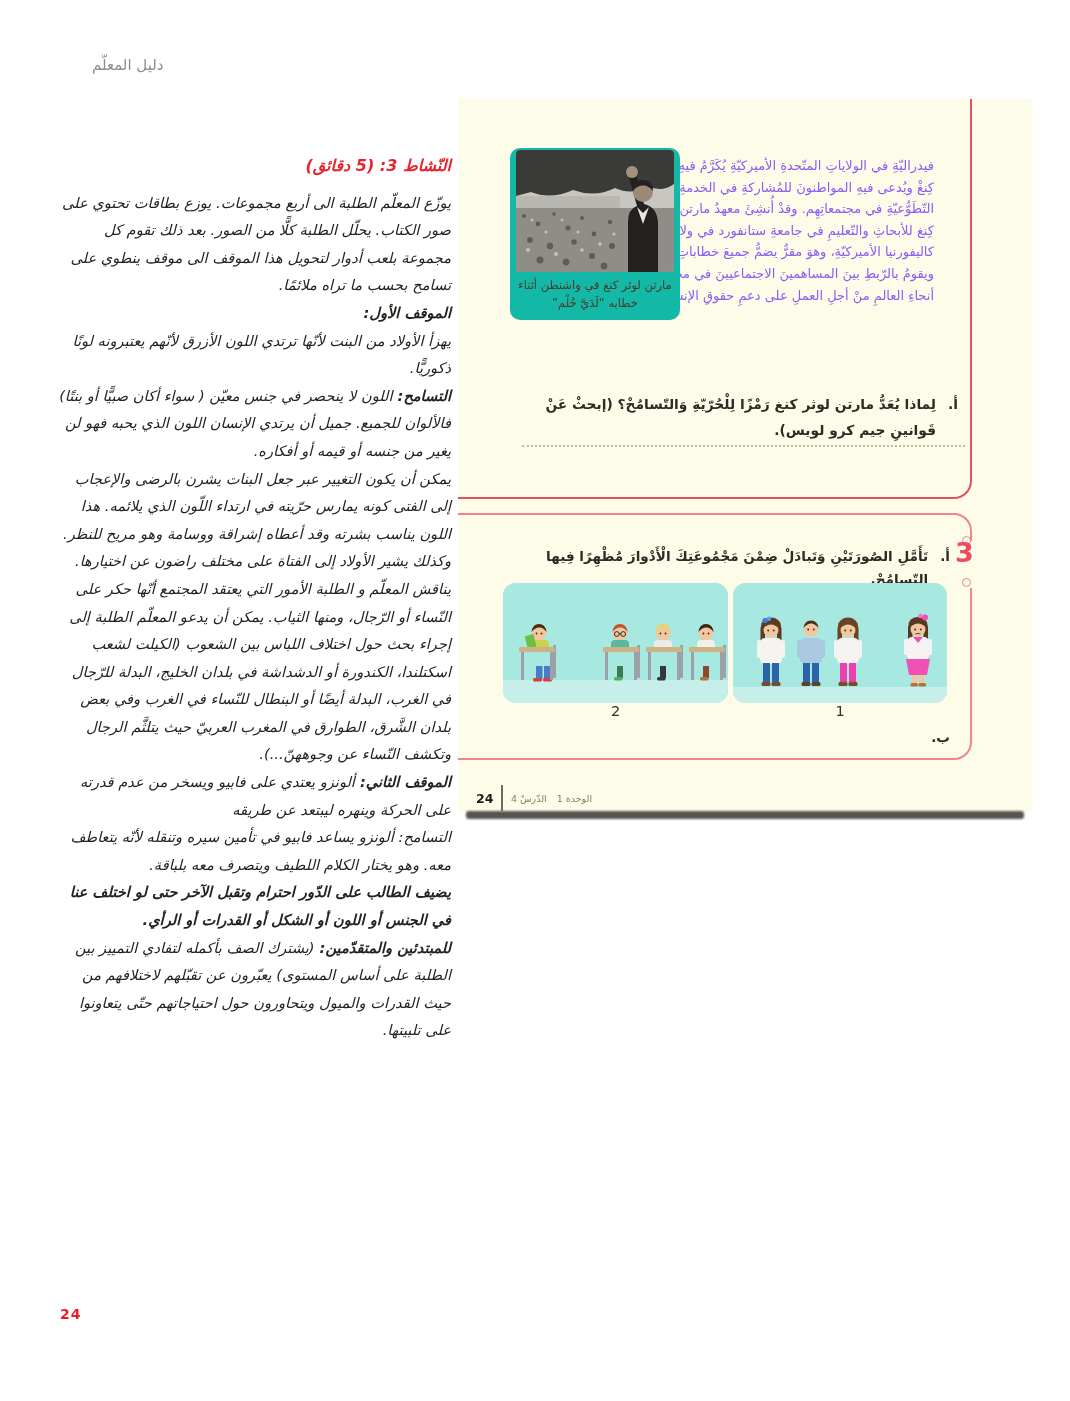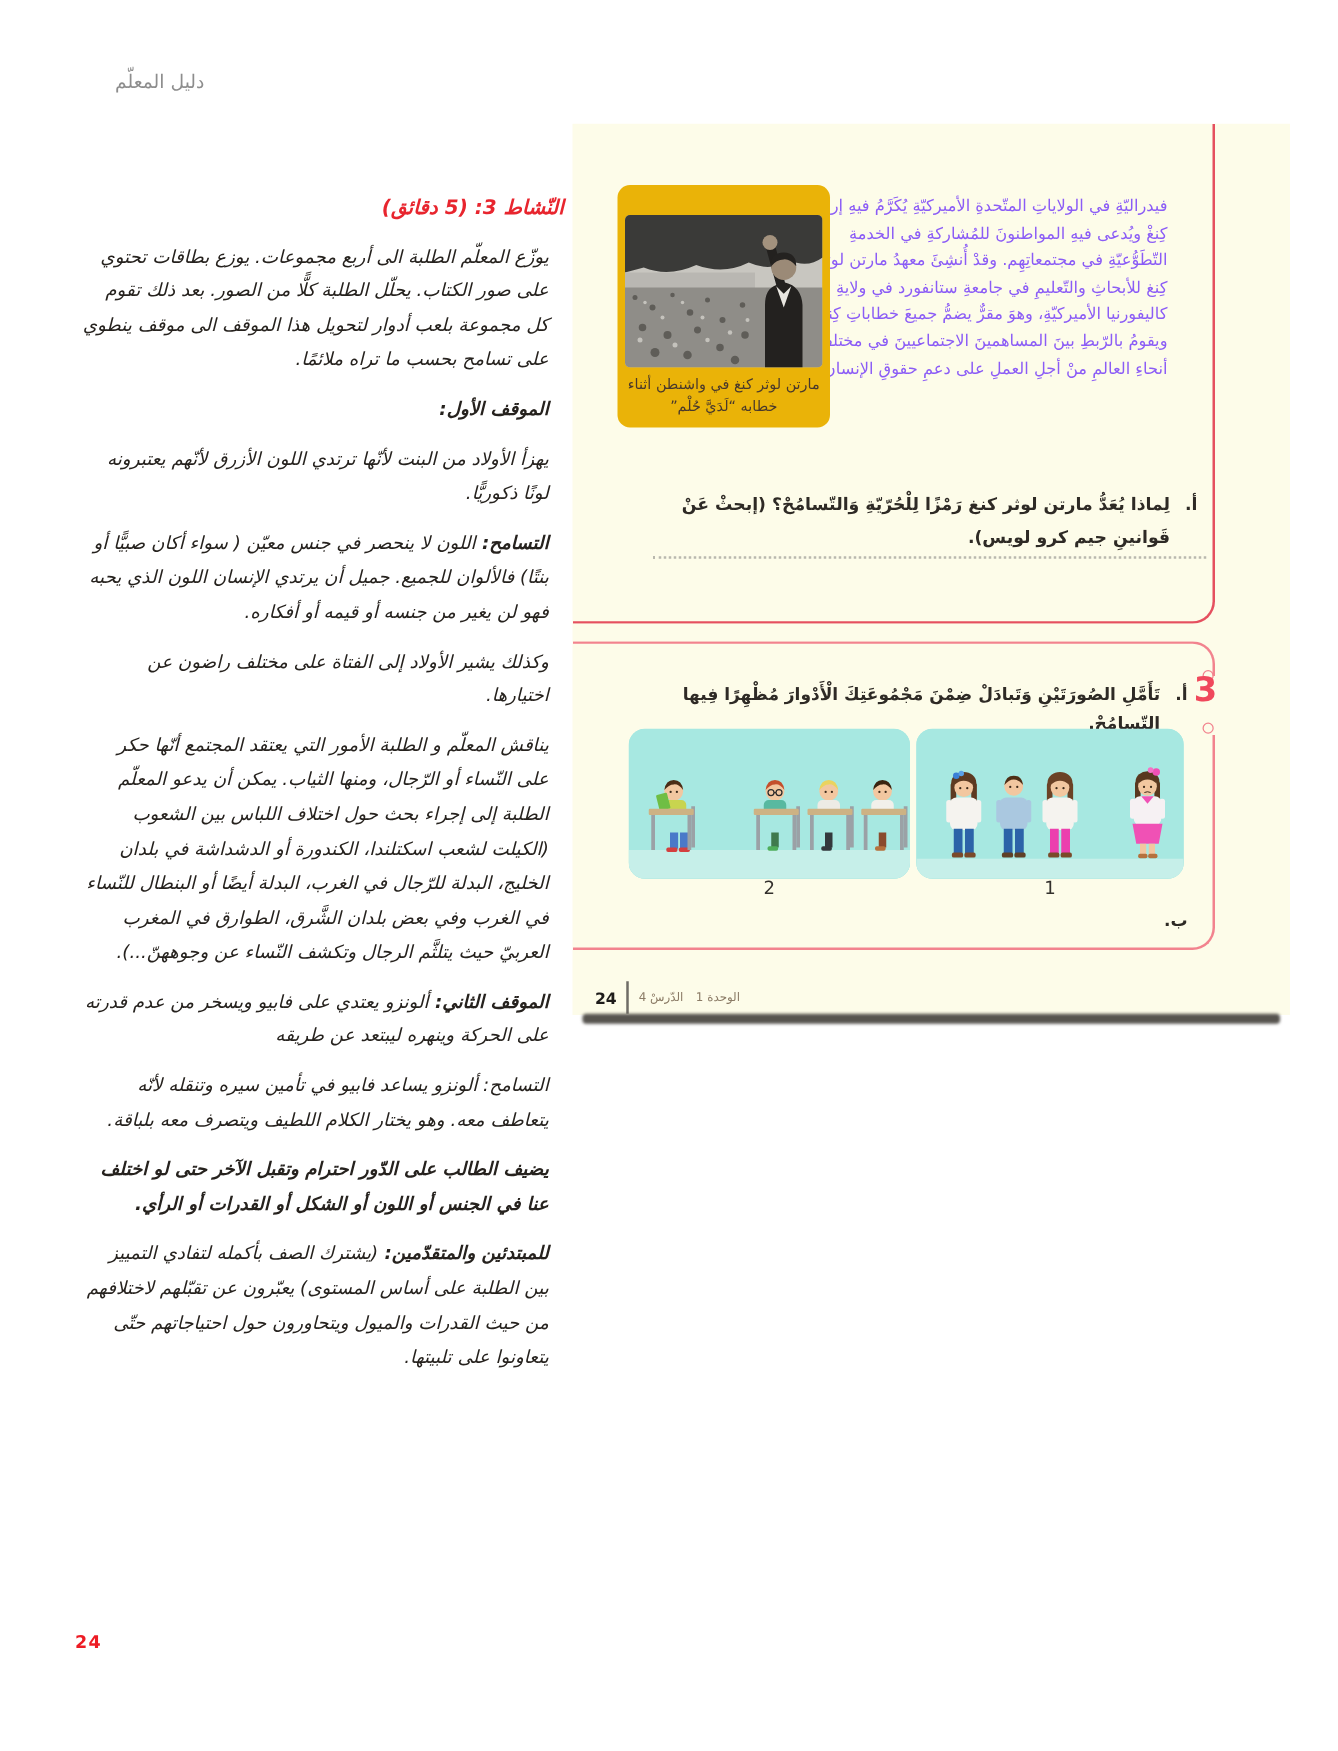--- a/index.html
+++ b/index.html
@@ -4,21 +4,21 @@
 <style>
   html,body{margin:0;padding:0;background:#ffffff;}
   #page{position:relative;width:1070px;height:1401px;background:#fff;overflow:hidden;
         font-family:"DejaVu Sans",sans-serif;}
 
   
   .doc-header{position:absolute;left:92px;top:56px;font-size:15px;color:#8d8d8d;direction:rtl;text-align:right;}
   .main-col{position:absolute;left:54px;top:152px;width:397px;direction:rtl;text-align:right;
             font-size:14.6px;line-height:27.6px;color:#26221e;font-style:italic;}
   .act-heading{color:#e8252e;font-weight:bold;font-size:16px;margin:0 0 9px 0;}
-  .blk{margin:12px;}
+  .blk{margin:0;}
   .blk .lead{font-weight:bold;margin-left:5px;}
   .bold-blk{font-weight:bold;}
   .page-num{position:absolute;left:60px;top:1306px;color:#ed1c24;font-weight:bold;font-size:14px;letter-spacing:1px;}
 
   
   .ypage{position:absolute;left:458px;top:99px;width:574px;height:713px;background:#fdfce9;}
   .ypage-shadow{position:absolute;left:466px;top:811px;width:558px;height:8px;background:#57544f;
                 border-radius:3px;filter:blur(1.2px);}
 
   
@@ -33,22 +33,22 @@
           border-bottom-right-radius:18px;}
   .ring{position:absolute;width:7px;height:7px;border:1.5px solid #f2838e;border-radius:50%;left:504px;}
   .ring1{top:437px;} .ring2{top:479px;}
   .act-number{position:absolute;left:497px;top:438px;width:26px;font-size:27px;font-weight:bold;color:#f0485c;}
 
   
   .mlk-text{position:absolute;right:98px;top:56px;width:282px;direction:rtl;text-align:right;
             font-size:13px;line-height:21.6px;color:#8b5cf6;}
 
   
-  .photo-card{position:absolute;left:36px;top:49px;width:170px;background:#eab308;border-radius:10px;
-              padding:24px 6px 8px 6px;box-sizing:border-box;}
+  .photo-card{position:absolute;left:52px;top:49px;width:170px;background:#14b8a6;border-radius:10px;
+              padding:2px 6px 8px 6px;box-sizing:border-box;}
   .photo-card svg{display:block;border-radius:4px;}
   .photo-caption{margin-top:5px;direction:rtl;text-align:center;font-size:11.5px;line-height:17.5px;color:#49392c;}
 
   
   .qrow{position:absolute;right:74px;top:292px;width:444px;direction:rtl;display:flex;gap:12px;
         font-weight:bold;color:#2e2a25;font-size:13.8px;line-height:26px;}
   .qrow .marker{flex:0 0 auto;}
   .dotted{position:absolute;left:64px;top:346px;width:443px;border-bottom:2px dotted #b9b8ae;}
 
   
@@ -78,20 +78,21 @@
 
   <div class="doc-header">دليل المعلّم</div>
   <div class="page-num">24</div>
 
   <div class="main-col">
     <p class="act-heading">النّشاط 3: (5 دقائق)</p>
     <p class="blk"><span>يوزّع المعلّم الطلبة الى أربع مجموعات. يوزع بطاقات تحتوي على صور الكتاب. يحلّل الطلبة كلًّا من الصور. بعد ذلك تقوم كل مجموعة بلعب أدوار لتحويل هذا الموقف الى موقف ينطوي على تسامح بحسب ما تراه ملائمًا.</span></p>
     <p class="blk"><b class="lead">الموقف الأول:</b></p>
     <p class="blk"><span>يهزأ الأولاد من البنت لأنّها ترتدي اللون الأزرق لأنّهم يعتبرونه لونًا ذكوريًّا.</span></p>
     <p class="blk"><b class="lead">التسامح:</b><span>اللون لا ينحصر في جنس معيّن ( سواء أكان صبيًّا أو بنتًا) فالألوان للجميع. جميل أن يرتدي الإنسان اللون الذي يحبه فهو لن يغير من جنسه أو قيمه أو أفكاره.</span></p>
+    <p class="blk"><span>يمكن أن يكون التغيير عبر جعل البنات يشرن بالرضى والإعجاب إلى الفتى كونه يمارس حرّيته في ارتداء اللّون الذي يلائمه. هذا اللون يناسب بشرته وقد أعطاه إشراقة ووسامة وهو مريح للنظر.</span></p>
     <p class="blk"><span>وكذلك يشير الأولاد إلى الفتاة على مختلف راضون عن اختيارها.</span></p>
     <p class="blk"><span>يناقش المعلّم و الطلبة الأمور التي يعتقد المجتمع أنّها حكر على النّساء أو الرّجال، ومنها الثياب. يمكن أن يدعو المعلّم الطلبة إلى إجراء بحث حول اختلاف اللباس بين الشعوب (الكيلت لشعب اسكتلندا، الكندورة أو الدشداشة في بلدان الخليج، البدلة للرّجال في الغرب، البدلة أيضًا أو البنطال للنّساء في الغرب وفي بعض بلدان الشَّرق، الطوارق في المغرب العربيّ حيث يتلثَّم الرجال وتكشف النّساء عن وجوههنّ...).</span></p>
     <p class="blk"><b class="lead">الموقف الثاني:</b><span>ألونزو يعتدي على فابيو ويسخر من عدم قدرته على الحركة وينهره ليبتعد عن طريقه</span></p>
     <p class="blk"><span>التسامح: ألونزو يساعد فابيو في تأمين سيره وتنقله لأنّه يتعاطف معه. وهو يختار الكلام اللطيف ويتصرف معه بلباقة.</span></p>
     <p class="blk bold-blk"><span>يضيف الطالب على الدّور احترام وتقبل الآخر حتى لو اختلف عنا في الجنس أو اللون أو الشكل أو القدرات أو الرأي.</span></p>
     <p class="blk"><b class="lead">للمبتدئين والمتقدّمين:</b><span>(يشترك الصف بأكمله لتفادي التمييز بين الطلبة على أساس المستوى) يعبّرون عن تقبّلهم لاختلافهم من حيث القدرات والميول ويتحاورون حول احتياجاتهم حتّى يتعاونوا على تلبيتها.</span></p>
   </div>
 
   <div class="ypage">
 

